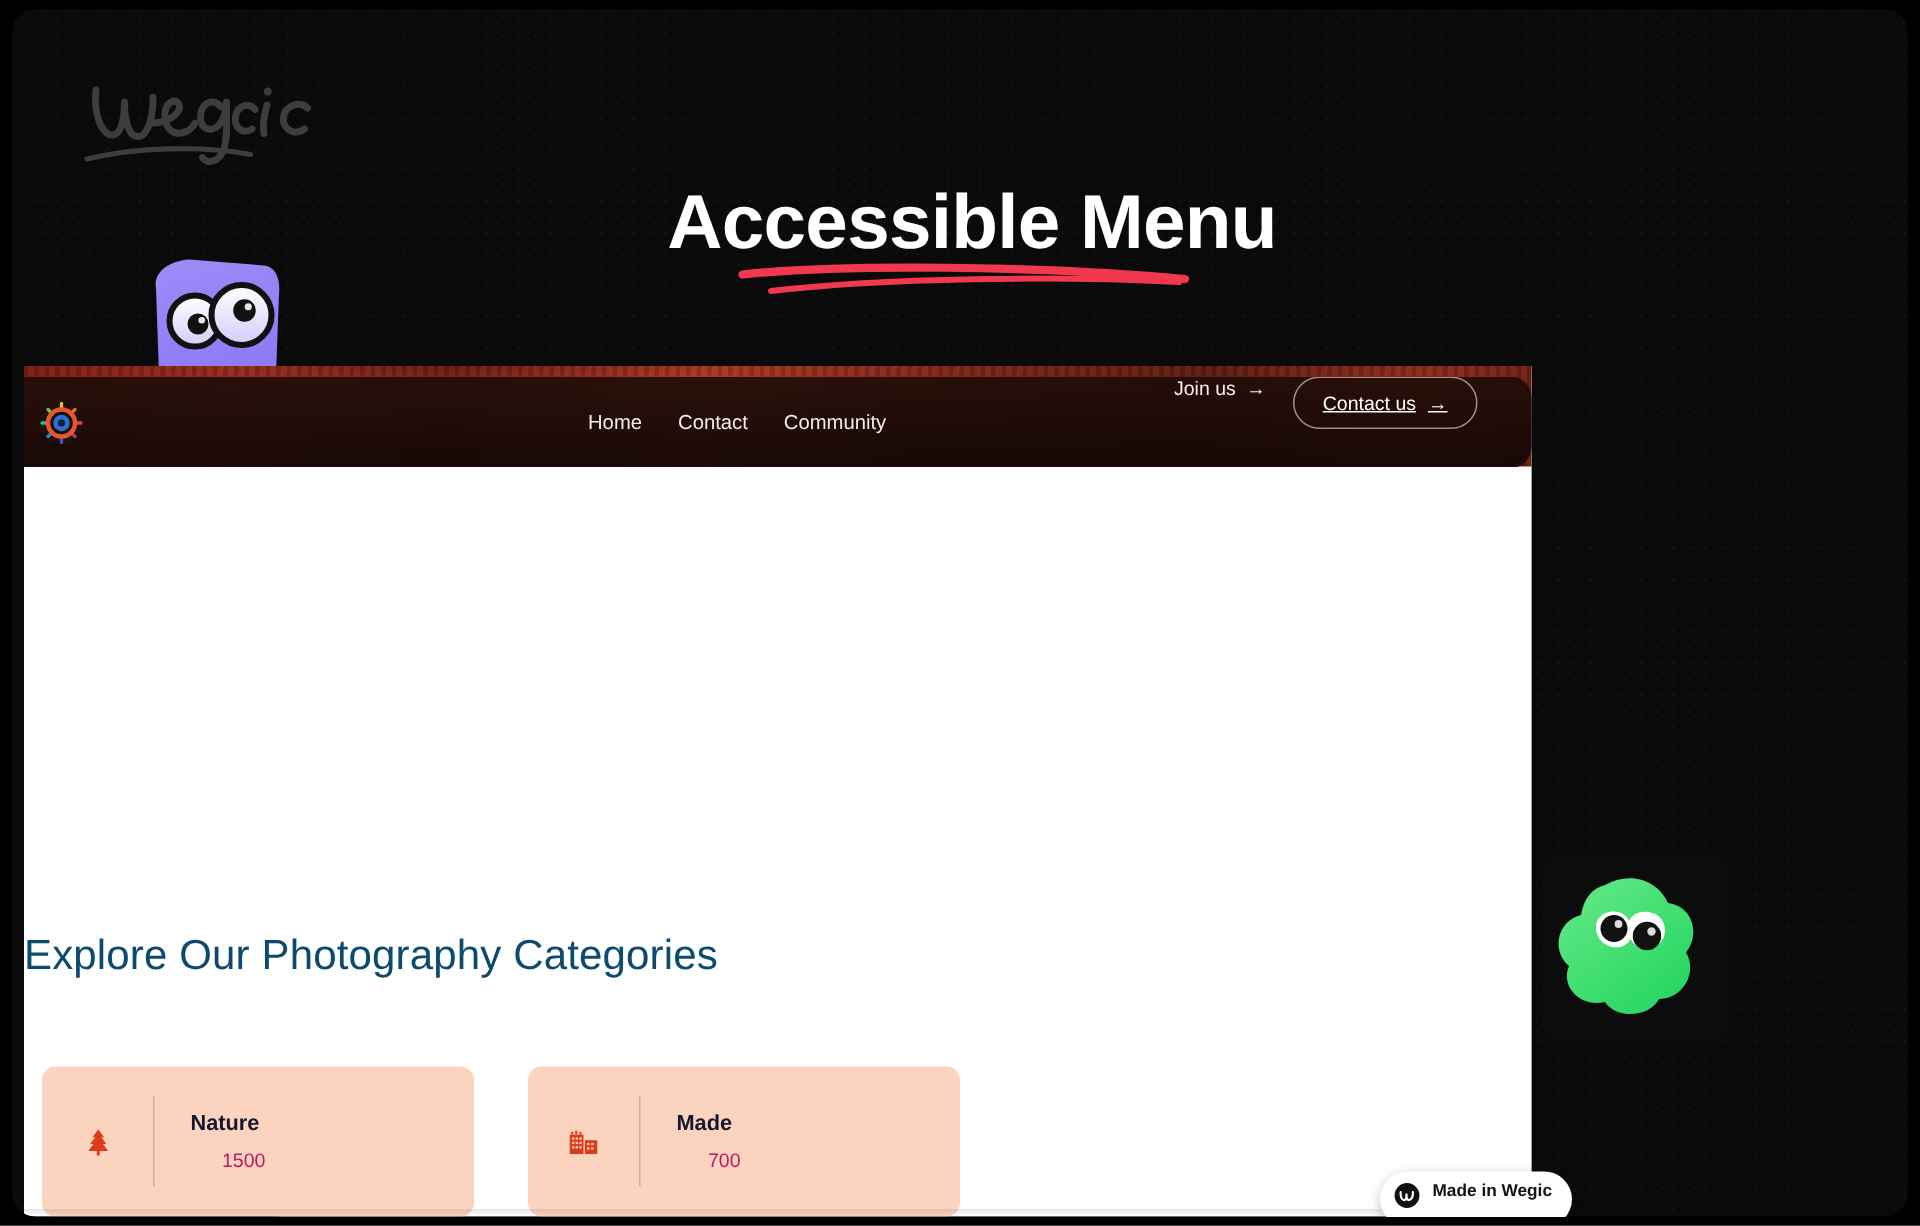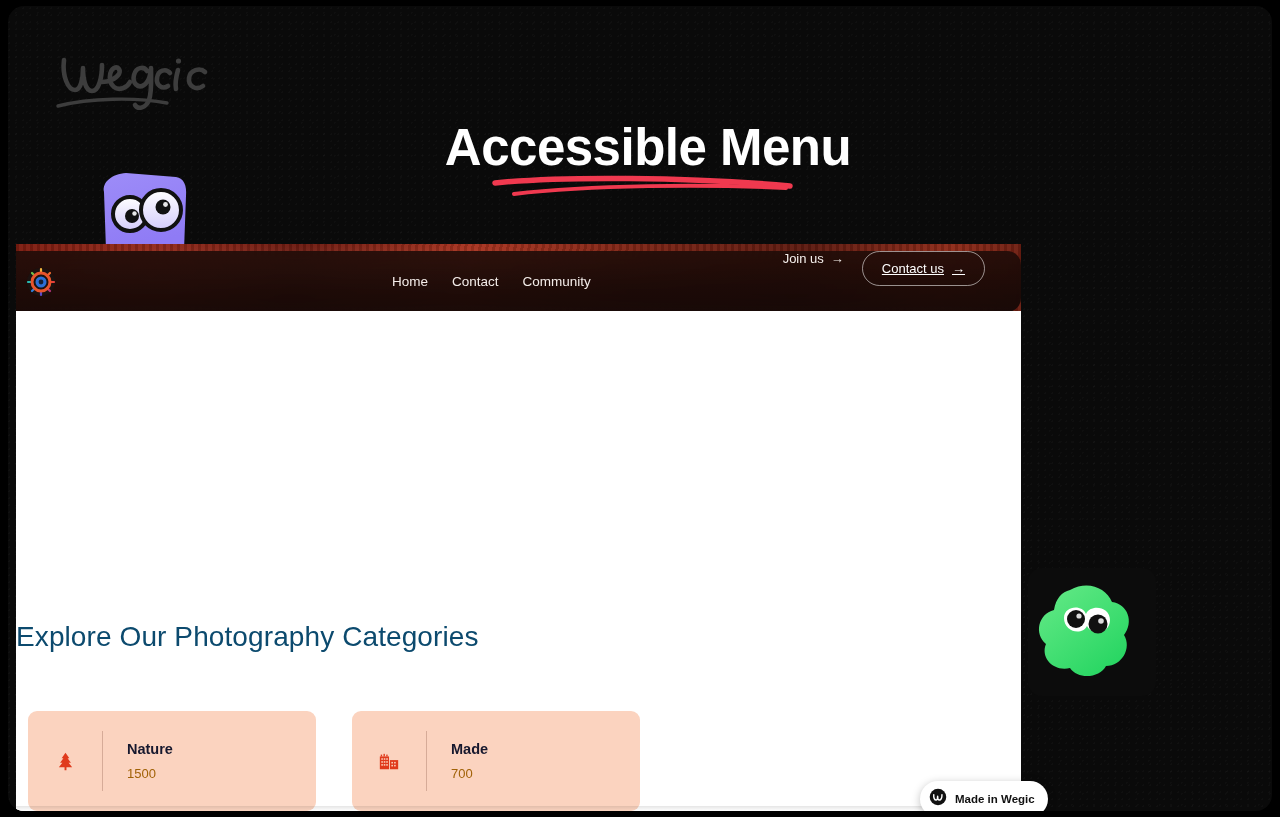--- a/index.html
+++ b/index.html
@@ -165,26 +165,26 @@
     display: flex; align-items: center; justify-content: center;
     color: #e03a1c;
   }
   .card-divider {
     width: 1px; height: 60px;
     background: rgba(120,70,50,0.28);
     flex: none;
   }
   .card-text { padding-left: 24px; display: flex; flex-direction: column; gap: 9px; }
   .card-title { color: #16182e; font-size: 14.5px; font-weight: bold; }
-  .card-count { color: #a16207; font-size: 13px; }
+  .card-count { color: #be185d; font-size: 13px; margin-left: 21px; }
 
   
   #made-in-wegic {
     position: absolute; left: 912px; top: 775px;
-    display: flex; align-items: center; gap: 8px;
+    display: flex; gap: 8px;
     background: #ffffff;
     border-radius: 999px;
     padding: 7px 13px 7px 9px;
     box-shadow: 0 2px 8px rgba(0,0,0,0.25);
     cursor: pointer;
   }
   #made-in-wegic-label { color: #111111; font-size: 11.5px; font-weight: bold; white-space: nowrap; }
 
   
   #viewport-bottom-edge {

